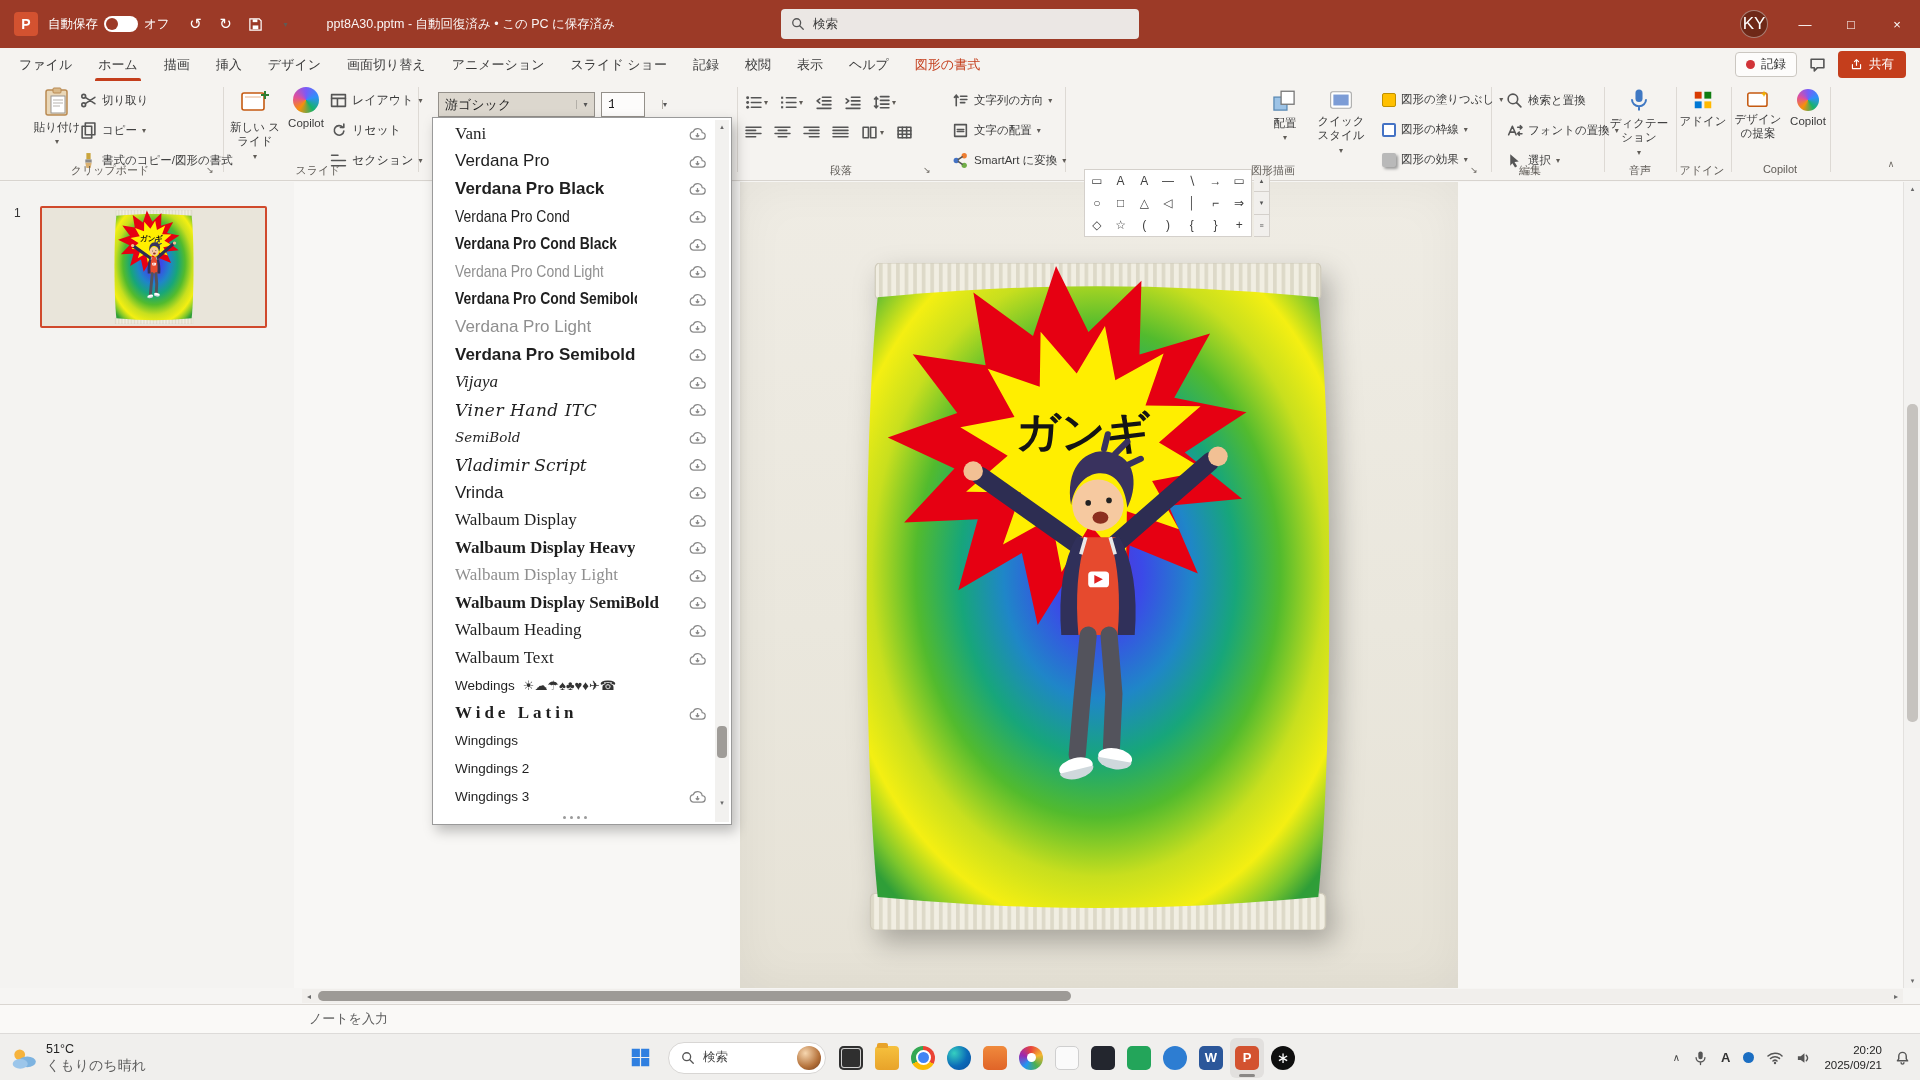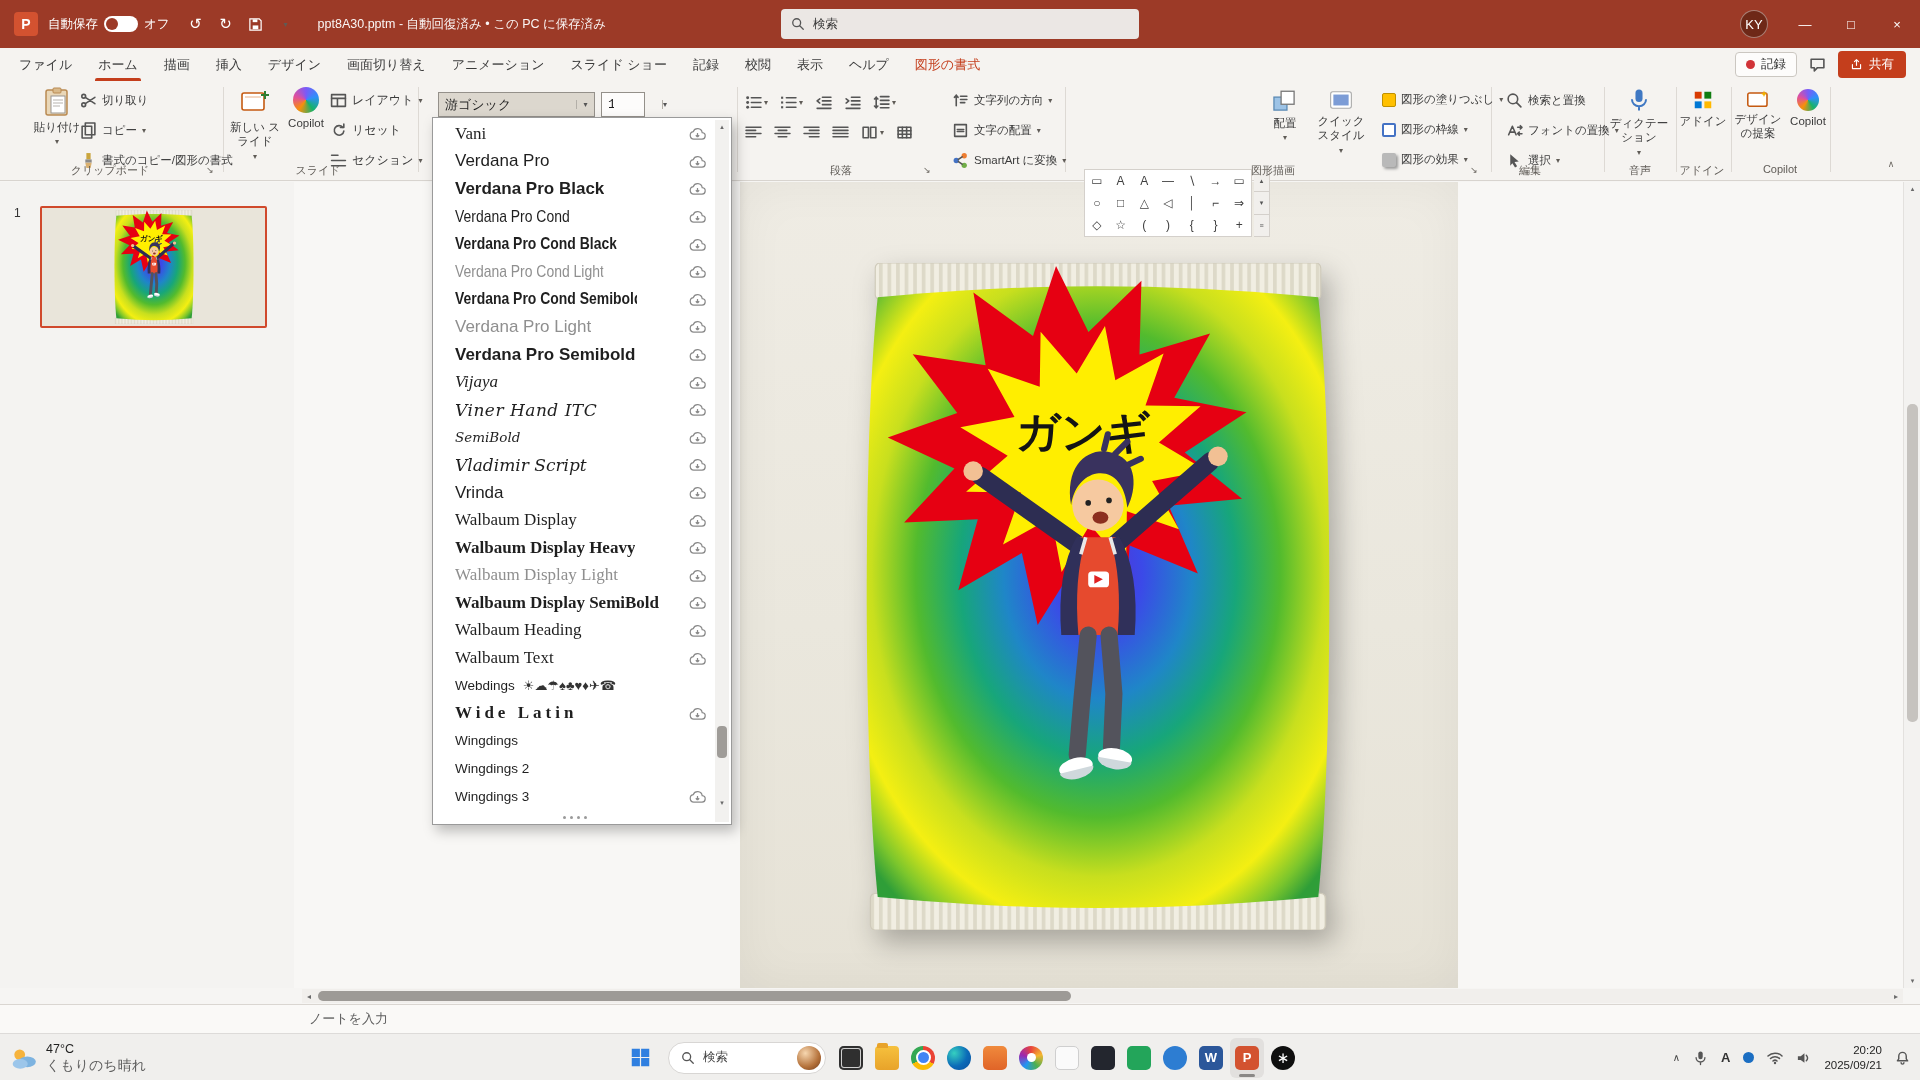--- a/index.html
+++ b/index.html
@@ -8,24 +8,24 @@
   .app { position:absolute; inset:0; width:1920px; height:1080px; overflow:hidden; }
 
   
   .titlebar { position:absolute; top:0; left:0; right:0; height:48px; background:#9c3a27; display:flex; align-items: center; color:#fff; z-index:60; }
   .ppt-logo { width:24px; height:24px; margin:0 10px 0 14px; background:#d35230; border-radius:4px; display:flex; align-items:center; justify-content:center; font-weight:bold; font-size:14px; flex:none; }
   .autosave { display:flex; align-items:center; gap:6px; font-size:12.5px; }
   .toggle { width:34px; height:16px; background:#ffffff; border-radius:8px; position:relative; }
   .toggle::before { content:""; position:absolute; left:2px; top:2px; width:12px; height:12px; border-radius:50%; background:#9c3a27; }
   .qat { display:flex; align-items:center; gap:2px; margin-left:12px; }
   .qbtn { width:28px; height:28px; display:flex; align-items:center; justify-content:center; font-size:15px; border-radius:4px; }
-  .tb-doctitle { margin-left:18px; font-size:12.5px; white-space:nowrap; opacity:.95; }
+  .tb-doctitle { margin-left:27px; font-size:12.5px; white-space:nowrap; opacity:.95; }
   .tb-search { position:absolute; left:50%; top:9px; transform:translateX(-50%); width:358px; height:30px; background:#ebe7e4; border-radius:4px; display:flex; align-items:center; gap:8px; padding:0 10px; color:#3a3a3a; font-size:12.5px; }
   .tb-right { margin-left:auto; display:flex; align-items:center; height:100%; }
-  .avatar { width:28px; height:28px; border-radius:50%; background:#6e2817; border:1px solid rgba(255,255,255,.4); display:flex; align-items:center; justify-content:center; font-size:13px; margin-right:14px;margin-left:48px; }
+  .avatar { width:28px; height:28px; border-radius:50%; background:#6e2817; border:1px solid rgba(255,255,255,.4); display:flex; align-items:center; justify-content:center; font-size:17px; margin-right:14px;margin-left:48px; }
   .winbtn { width:46px; height:100%; display:flex; align-items:center; justify-content:center; font-size:13px; }
 
   
   .ribbon-tabs { position:absolute; top:48px; left:0; right:0; height:33px; background:#f5f3f0; display:flex; align-items:stretch; z-index:40; }
   .tabs { display:flex; align-items:stretch; padding-left:6px; }
   .tab { padding:0 13px; display:flex; align-items:center; font-size:13px; color:#3b3b3b; position:relative; white-space:nowrap; }
   .tab.active::after { content:""; position:absolute; left:10px; right:10px; bottom:0; height:3px; background:#c43e1c; border-radius:2px 2px 0 0; }
   .tab.contextual { color:#c43e1c; }
   .tabs-right { margin-left:auto; display:flex; align-items:center; gap:12px; padding-right:14px; }
   .record-btn { display:flex; align-items:center; gap:6px; font-size:12.5px; color:#333; border:1px solid #cbc7c1; border-radius:4px; padding:3px 10px; background:#fdfcfb; }
@@ -843,21 +843,21 @@
   </div>
 
   <footer class="taskbar">
     <div class="tb-weather">
       <svg width="28" height="24" viewBox="0 0 26 22">
         <circle cx="9" cy="8" r="5" fill="#f6b33c"></circle>
         <ellipse cx="16" cy="14.5" rx="8" ry="5" fill="#7db3e0"></ellipse>
         <ellipse cx="9.5" cy="16.5" rx="7" ry="4.5" fill="#9cc6ea"></ellipse>
       </svg>
       <div class="tbw-texts">
-        <span class="tbw-temp">47°C</span>
+        <span class="tbw-temp">51°C</span>
         <span class="tbw-desc">くもりのち晴れ</span>
       </div>
     </div>
     <div class="tb-center">
       <span class="tb-btn">
         <svg width="21" height="21" viewBox="0 0 24 24">
             <path d="M2 2h9.3v9.3H2zM12.7 2H22v9.3h-9.3zM2 12.7h9.3V22H2zM12.7 12.7H22V22h-9.3z" fill="#2f7fe0"></path>
           </svg>
       </span>
       <div class="tb-searchpill">

